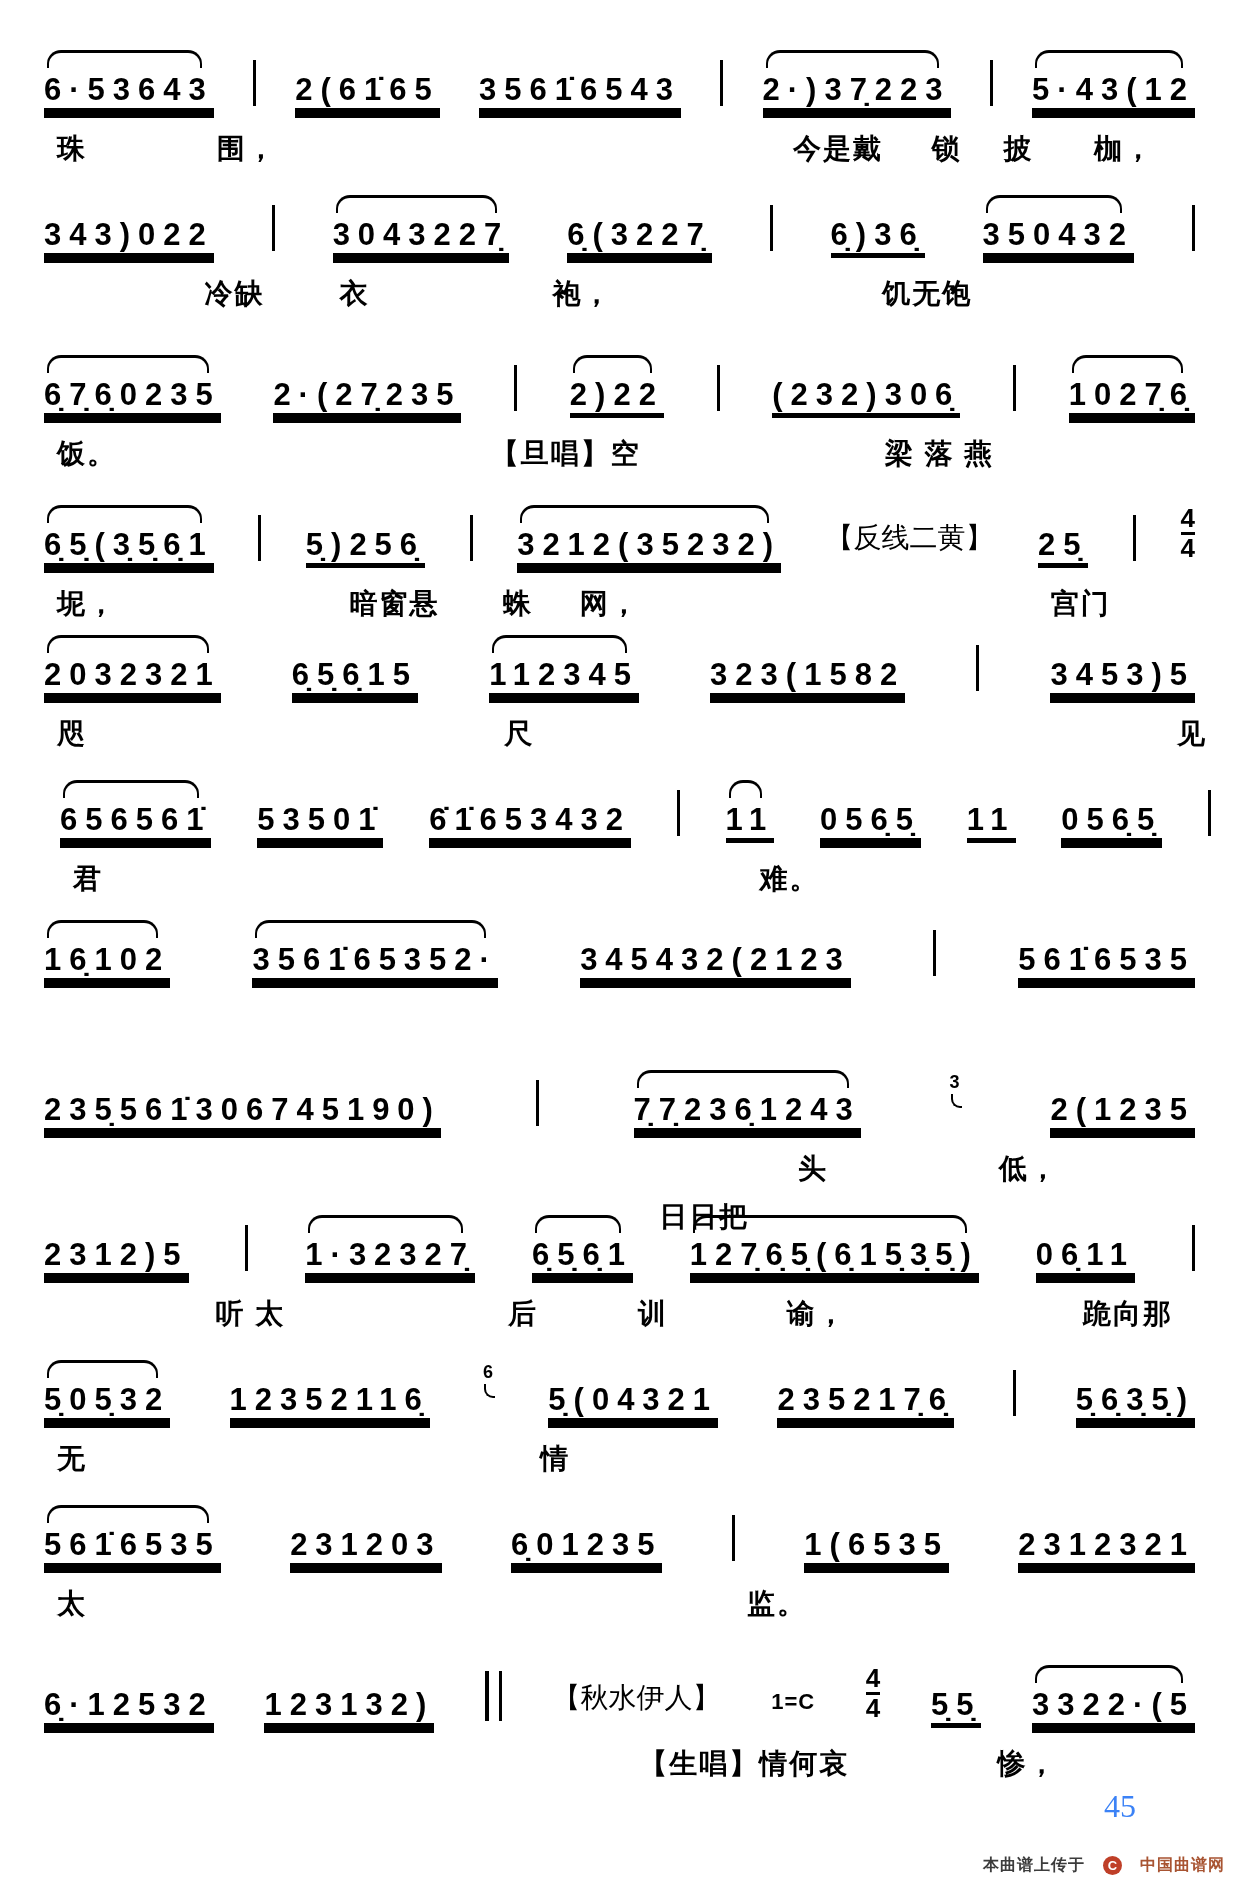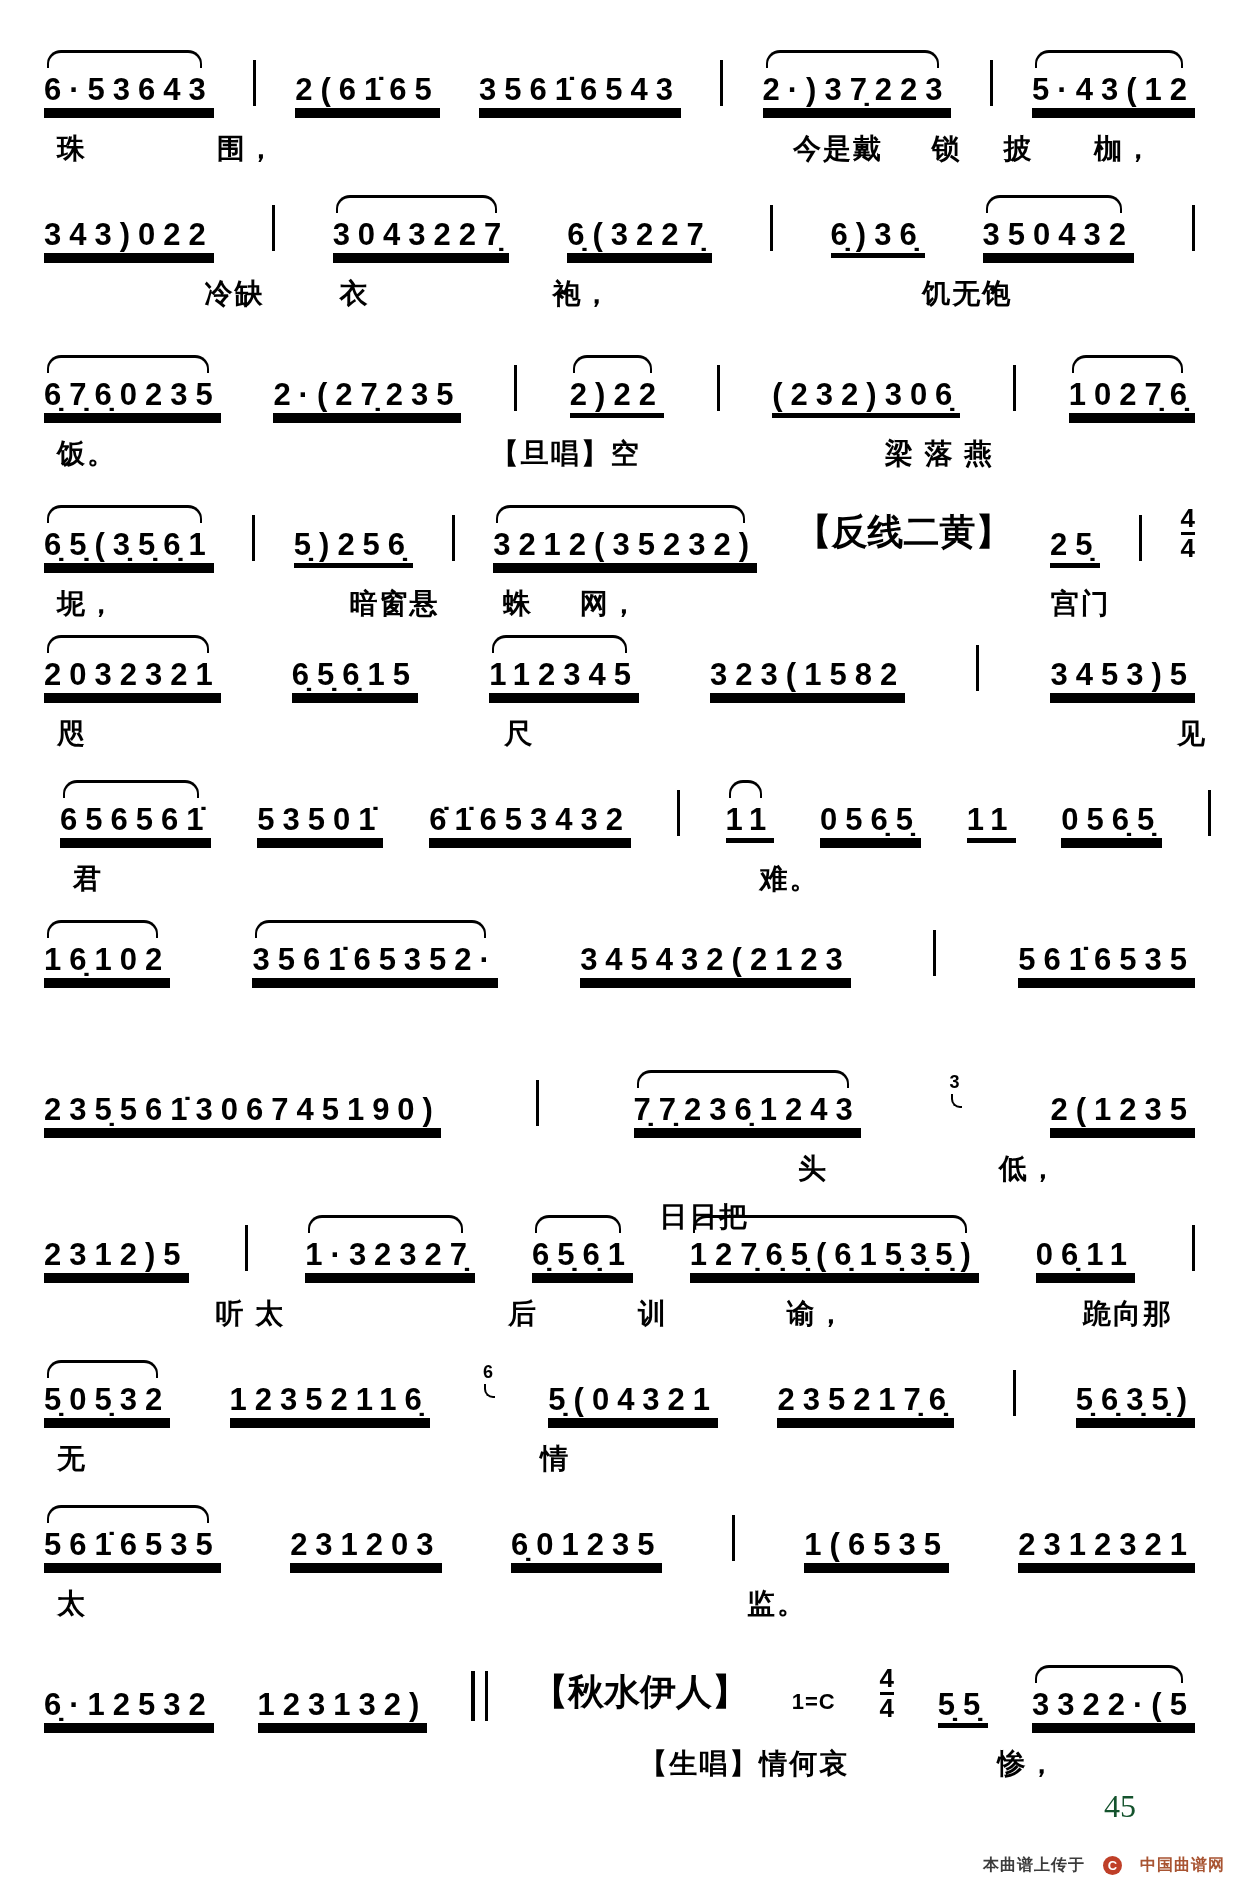--- a/index.html
+++ b/index.html
@@ -19,37 +19,37 @@
   }
   .u1{box-shadow:0 5px 0 #000;}
   .u2{box-shadow:0 5px 0 #000,0 10px 0 #000;}
   .slur{
     position:absolute;left:3px;right:12px;top:-24px;height:15px;
     border-top:3px solid #000;border-left:2px solid #000;border-right:2px solid #000;
     border-radius:14px 14px 0 0;
   }
   .bar{width:3px;height:46px;background:#000;margin-bottom:2px;}
   .dbar{width:10px;height:50px;border-left:4px solid #000;border-right:3px solid #000;margin-bottom:2px;}
-  .label{font-size:36px;letter-spacing:0;font-weight:bold;padding-bottom:6px;position:relative;}
+  .label{font-size:28px;letter-spacing:0;font-weight:normal;padding-bottom:6px;position:relative;}
   .key{font-size:22px;letter-spacing:1px;font-weight:bold;padding-bottom:8px;position:relative;}
   .time{font-weight:bold;font-size:26px;line-height:1.05;text-align:center;margin-bottom:0px;}
   .time .den{border-top:3px solid #000;}
   .grace{
     font-size:18px;letter-spacing:0;font-weight:bold;align-self:flex-start;
     margin:-8px -6px 0 -6px;position:relative;
   }
   .grace::after{
     content:"";display:block;width:9px;height:12px;margin:1px 0 0 1px;
     border-left:2px solid #000;border-bottom:2px solid #000;border-radius:0 0 0 9px;
   }
   .lyrics{position:relative;height:40px;margin-top:22px;}
   .ly{position:absolute;top:0;font-weight:bold;font-size:28px;white-space:nowrap;letter-spacing:2px;}
   .pagenum{
     position:absolute;left:1104px;top:1788px;
-    font-family:"Liberation Serif", serif;font-size:32px;color:#14532d;
+    font-family:"Liberation Serif", serif;font-size:32px;color:#3b82f6;
   }
   .watermark{
     position:absolute;right:14px;bottom:8px;display:flex;align-items:center;gap:18px;
     font-size:16px;font-weight:bold;
   }
   .wm-prefix{color:#3c3c3c;letter-spacing:1px;}
   .wm-logo{
     display:inline-block;width:19px;height:19px;border-radius:50%;
     color:#fff;font-size:13px;line-height:19px;text-align:center;font-weight:bold;
   }
@@ -93,21 +93,21 @@
         <div class="tok u2">6̣(3227̣</div>
         <div class="bar"></div>
         <div class="tok u1">6̣)36̣</div>
         <div class="tok u2">350432<i class="slur"></i></div>
         <div class="bar"></div>
       </div>
       <div class="lyrics">
         <span class="ly" style="left: 16.5%;">冷缺</span>
         <span class="ly" style="left: 27.4%;">衣</span>
         <span class="ly" style="left: 44.6%;">袍，</span>
-        <span class="ly" style="left: 71.2%; margin-left: 40px;">饥无饱</span>
+        <span class="ly" style="left: 71.2%;">饥无饱</span>
       </div>
     </div>
     <div class="system" style="top: 365px;">
       <div class="notes">
         <div class="tok u2">6̣7̣6̣0235<i class="slur"></i></div>
         <div class="tok u2">2·(27̣235</div>
         <div class="bar"></div>
         <div class="tok u1">2)22<i class="slur"></i></div>
         <div class="bar"></div>
         <div class="tok u1">(232)306̣</div>

